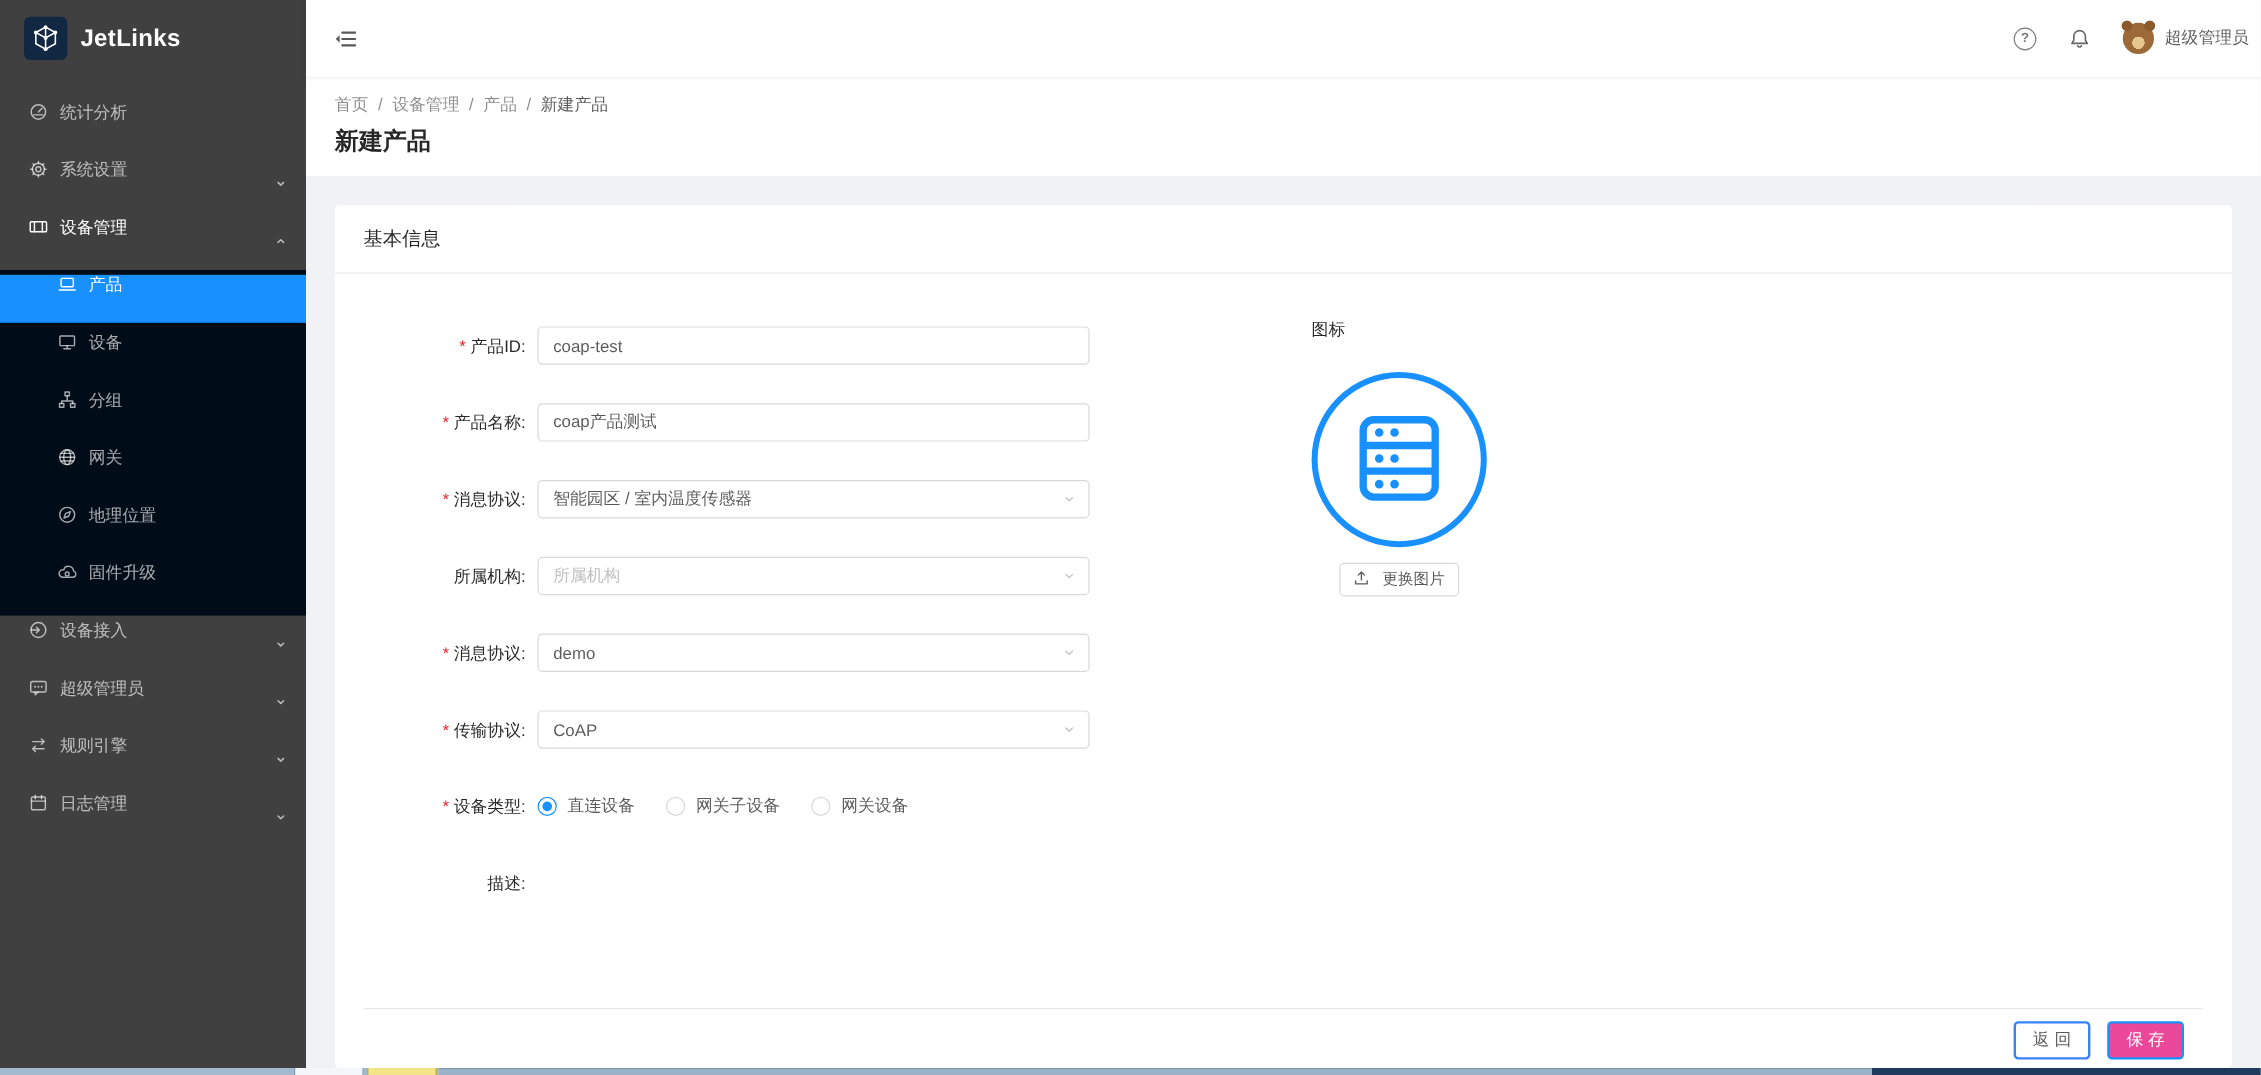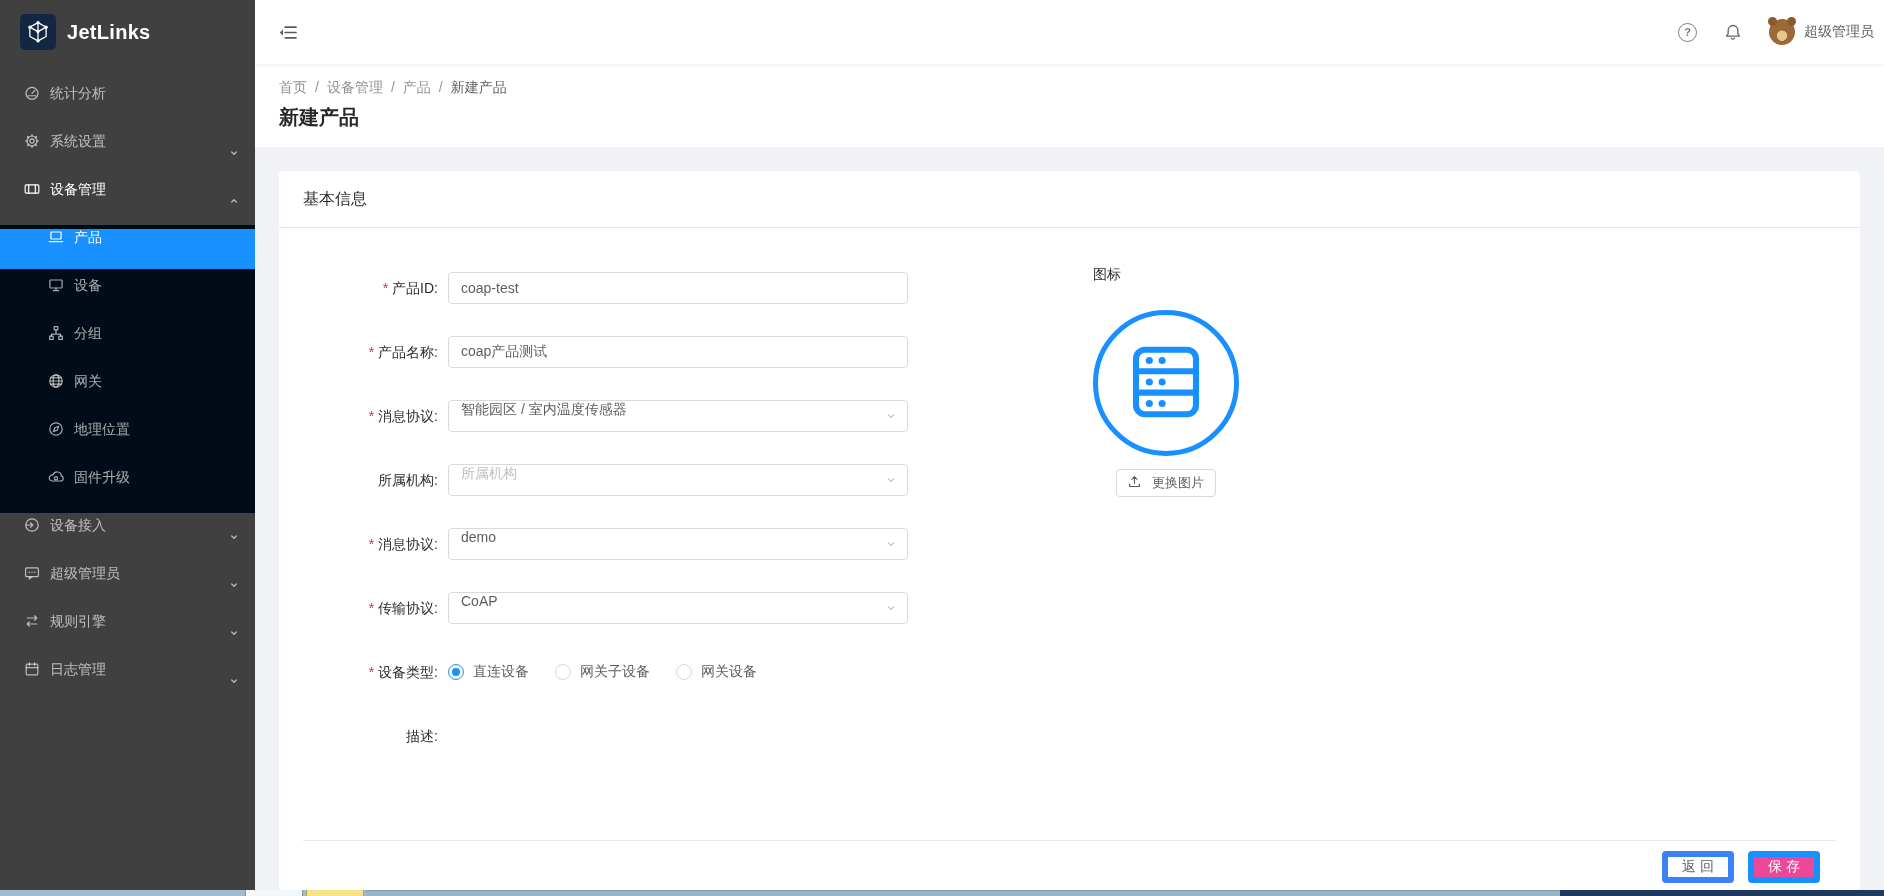--- a/index.html
+++ b/index.html
@@ -46,21 +46,21 @@
   .card{background:#fff;border-radius:4px;height:calc(100% - 0px);display:flex;flex-direction:column;overflow:hidden}
   .card-header{height:57px;flex:none;display:flex;align-items:center;padding:0 24px;border-bottom:1px solid #e8e8e8;font-size:16px;font-weight:500;color:rgba(0,0,0,.85)}
   .card-body{flex:1;position:relative;padding:44px 24px 0;min-height:0}
 
   
   .form-row{display:flex;align-items:flex-start;margin-bottom:32px}
   .form-label{width:135px;text-align:right;margin-right:10px;line-height:32px;color:rgba(0,0,0,.85);flex:none;white-space:nowrap}
   .req{color:#f5222d;margin-right:4px}
   .ctl{width:460px}
   input.ctl{height:32px;border:1px solid #d9d9d9;border-radius:4px;padding:0 12px;font:inherit;font-size:14px;color:rgba(0,0,0,.65);outline:none;background:#fff}
-  .select{height:32px;border:1px solid #d9d9d9;border-radius:4px;padding:0 30px 0 12px;display:flex;align-items:flex-start;position:relative;background:#fff;cursor:pointer}
+  .select{height:32px;border:1px solid #d9d9d9;border-radius:4px;padding:0 30px 0 12px;display:flex;align-items:center;position:relative;background:#fff;cursor:pointer}
   .sel-val{color:rgba(0,0,0,.65);overflow:hidden;white-space:nowrap}
   .sel-val.ph{color:#bfbfbf}
   .sel-caret{position:absolute;right:10px;top:50%;transform:translateY(-50%);color:#bfbfbf;display:inline-flex}
   .radio-ctl{display:flex;align-items:center;height:32px;width:auto}
   .radio-opt{display:flex;align-items:center;margin-right:26px;cursor:pointer}
   .radio{width:16px;height:16px;border:1px solid #d9d9d9;border-radius:50%;background:#fff;display:inline-block;position:relative;flex:none}
   .radio.on{border-color:#1890ff}
   .radio.on::after{content:"";position:absolute;inset:3px;background:#1890ff;border-radius:50%}
   .radio-label{margin-left:9px;color:rgba(0,0,0,.65)}
   .ta-wrap{position:relative;width:460px}
@@ -69,21 +69,21 @@
   .ta-corner{position:absolute;right:2px;bottom:4px;color:#999;display:inline-flex;pointer-events:none}
 
   
   .icon-panel{position:absolute;left:814px;top:38px;width:146px}
   .icon-label{color:rgba(0,0,0,.85);margin-bottom:26px}
   .icon-circle{width:146px;height:146px;border:5px solid #1890ff;border-radius:50%;background:#fff;display:flex;align-items:center;justify-content:center;cursor:pointer}
   .change-btn{margin:13px auto 0;display:flex;align-items:center;gap:11px;height:28px;padding:0 11px;border:1px solid #d9d9d9;border-radius:4px;background:#fff;color:rgba(0,0,0,.65);font-size:13px;cursor:pointer;font-family:inherit}
 
   
   .card-footer{flex:none;margin:0 24px;border-top:1px solid #e8e8e8;padding:10px 16px 0 0;display:flex;justify-content:flex-end;gap:14px;height:50px}
-  .btn{height:32px;min-width:63px;padding:0 10px;border:6px solid #3b82f6;border-radius:4px;background:#fff;color:rgba(0,0,0,.65);font-size:14px;cursor:pointer;font-family:inherit;letter-spacing:4px;text-indent:4px}
+  .btn{height:32px;min-width:63px;padding:0 10px;border:2px solid #3b82f6;border-radius:4px;background:#fff;color:rgba(0,0,0,.65);font-size:14px;cursor:pointer;font-family:inherit;letter-spacing:4px;text-indent:4px}
   .btn.primary{background:#ec4899;border-color:#1890ff;color:#fff}
 
   
   .taskbar{position:absolute;left:0;bottom:0;width:1884px;height:6px;background:#a3b9ce}
   .taskbar .seg{position:absolute;top:0;height:6px}
   .seg-white{left:245px;width:58px;background:#f4f7fa;border-left:1px solid #7f98b0;border-right:1px solid #7f98b0}
   .seg-yellow{left:306px;width:58px;background:#f3e487;border-left:1px solid #b3a448;border-right:1px solid #b3a448}
   .seg-mid{left:366px;width:1194px;background:#9cb2c8;border-top:1px solid #7f98b0}
   .seg-dark{left:1560px;width:324px;background:#1e3a5f}
 </style>

